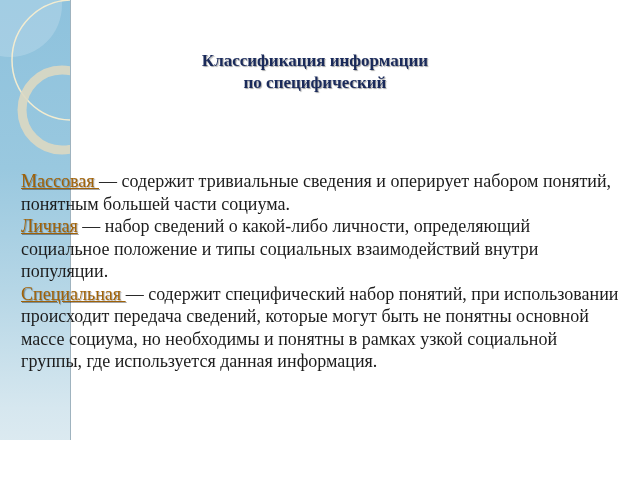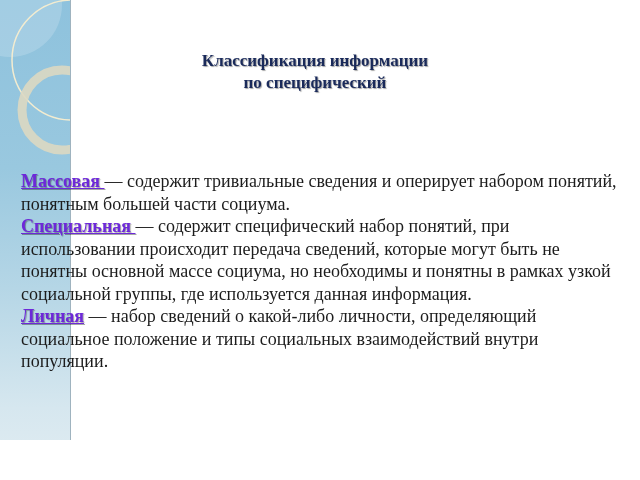--- a/index.html
+++ b/index.html
@@ -51,22 +51,22 @@
       top: 170px;
       width: 600px;
       color: #1c1c1c;
       font-size: 18px;
       line-height: 22.5px;
     }
     .body p {
       margin: 0;
     }
     .term {
-      color: #6d28d9;
-      font-weight: bold;
+      color: #a16207;
+      font-weight: normal;
       text-decoration: underline;
       text-shadow: 1px 1px 1px rgba(0,0,0,0.35);
     }
   </style>
 </head>
 <body>
 
 <div class="slide">
   <div class="sidebar">
     <svg width="70" height="480" viewBox="0 0 70 480">
@@ -76,16 +76,16 @@
     </svg>
   </div>
 
   <div class="title">
     <div>Классификация информации</div>
     <div>по специфический</div>
   </div>
 
   <div class="body">
     <p><span class="term">Массовая </span><span>— содержит тривиальные сведения и оперирует набором понятий, понятным большей части социума.</span></p>
+    <p><span class="term">Личная</span><span> — набор сведений о какой-либо личности, определяющий социальное положение и типы социальных взаимодействий внутри популяции.</span></p>
     <p><span class="term">Специальная </span><span>— содержит специфический набор понятий, при использовании происходит передача сведений, которые могут быть не понятны основной массе социума, но необходимы и понятны в рамках узкой социальной группы, где используется данная информация.</span></p>
-    <p><span class="term">Личная</span><span> — набор сведений о какой-либо личности, определяющий социальное положение и типы социальных взаимодействий внутри популяции.</span></p>
   </div>
 </div>
 
 </body></html>

